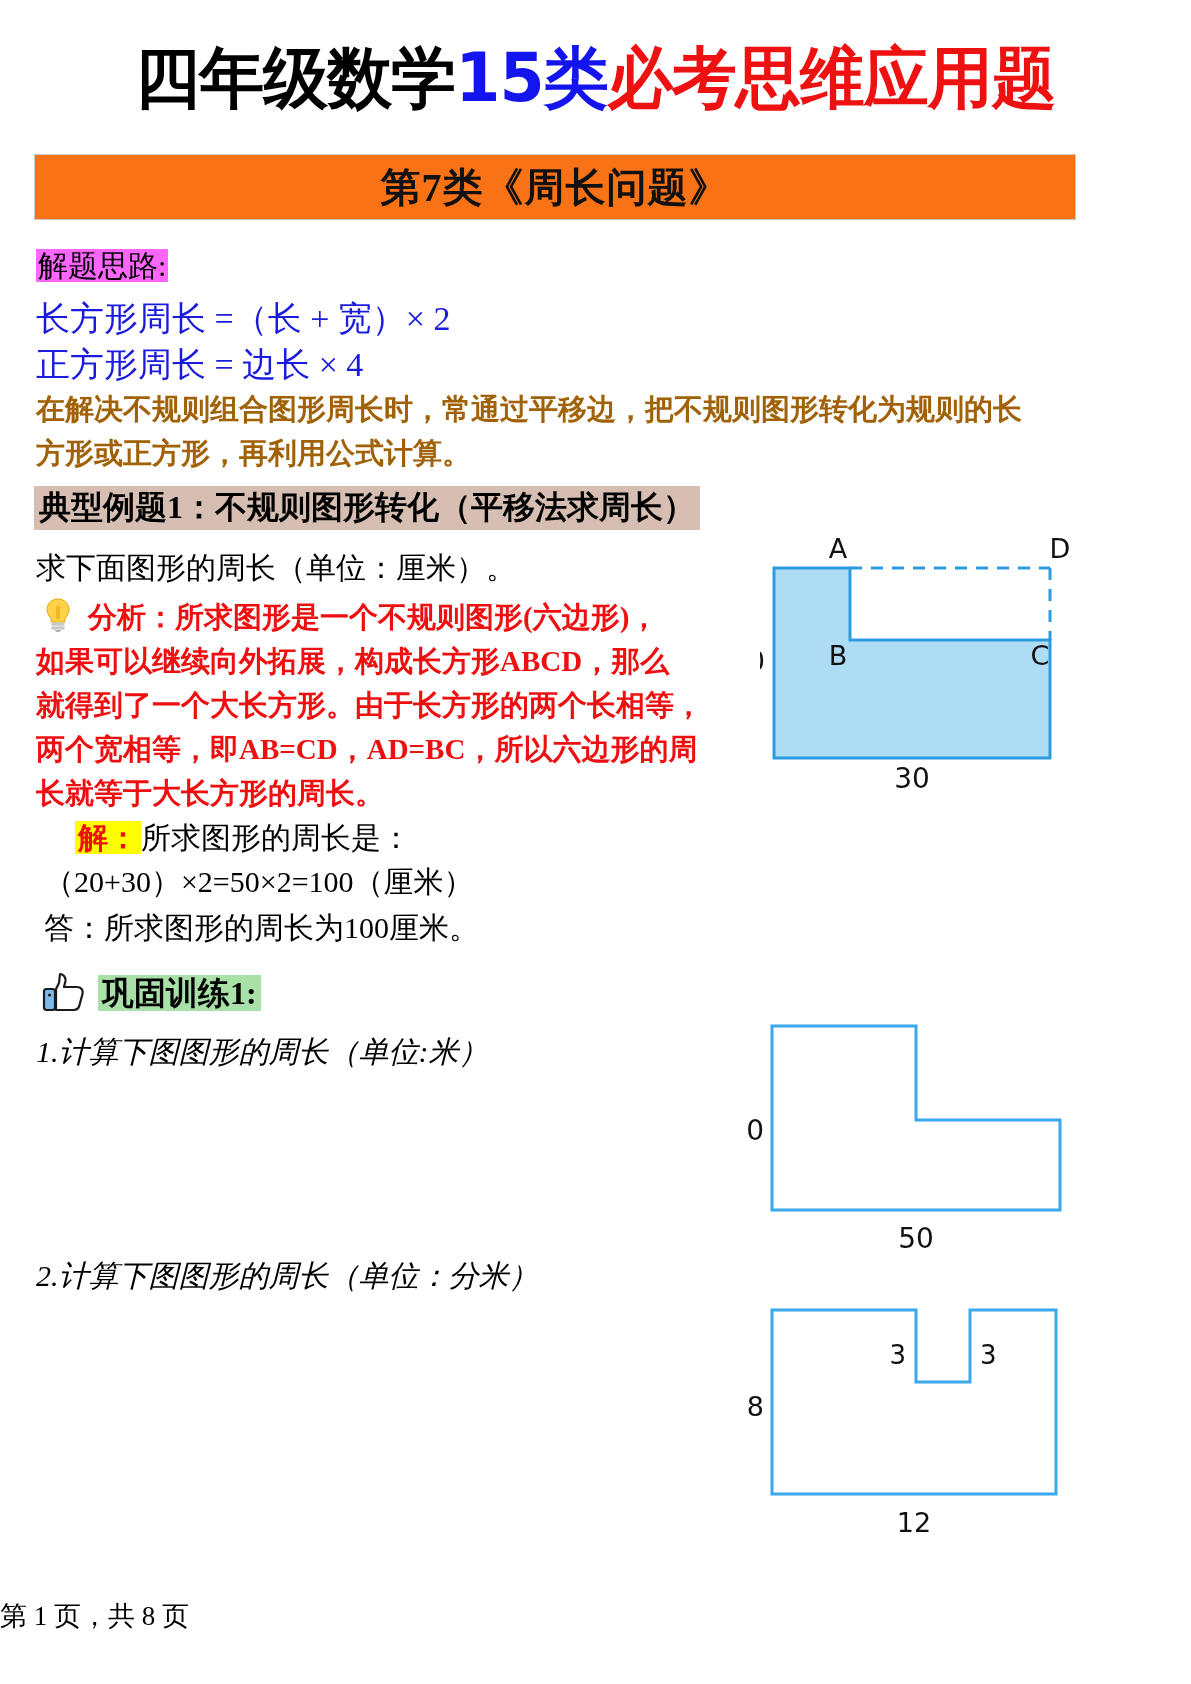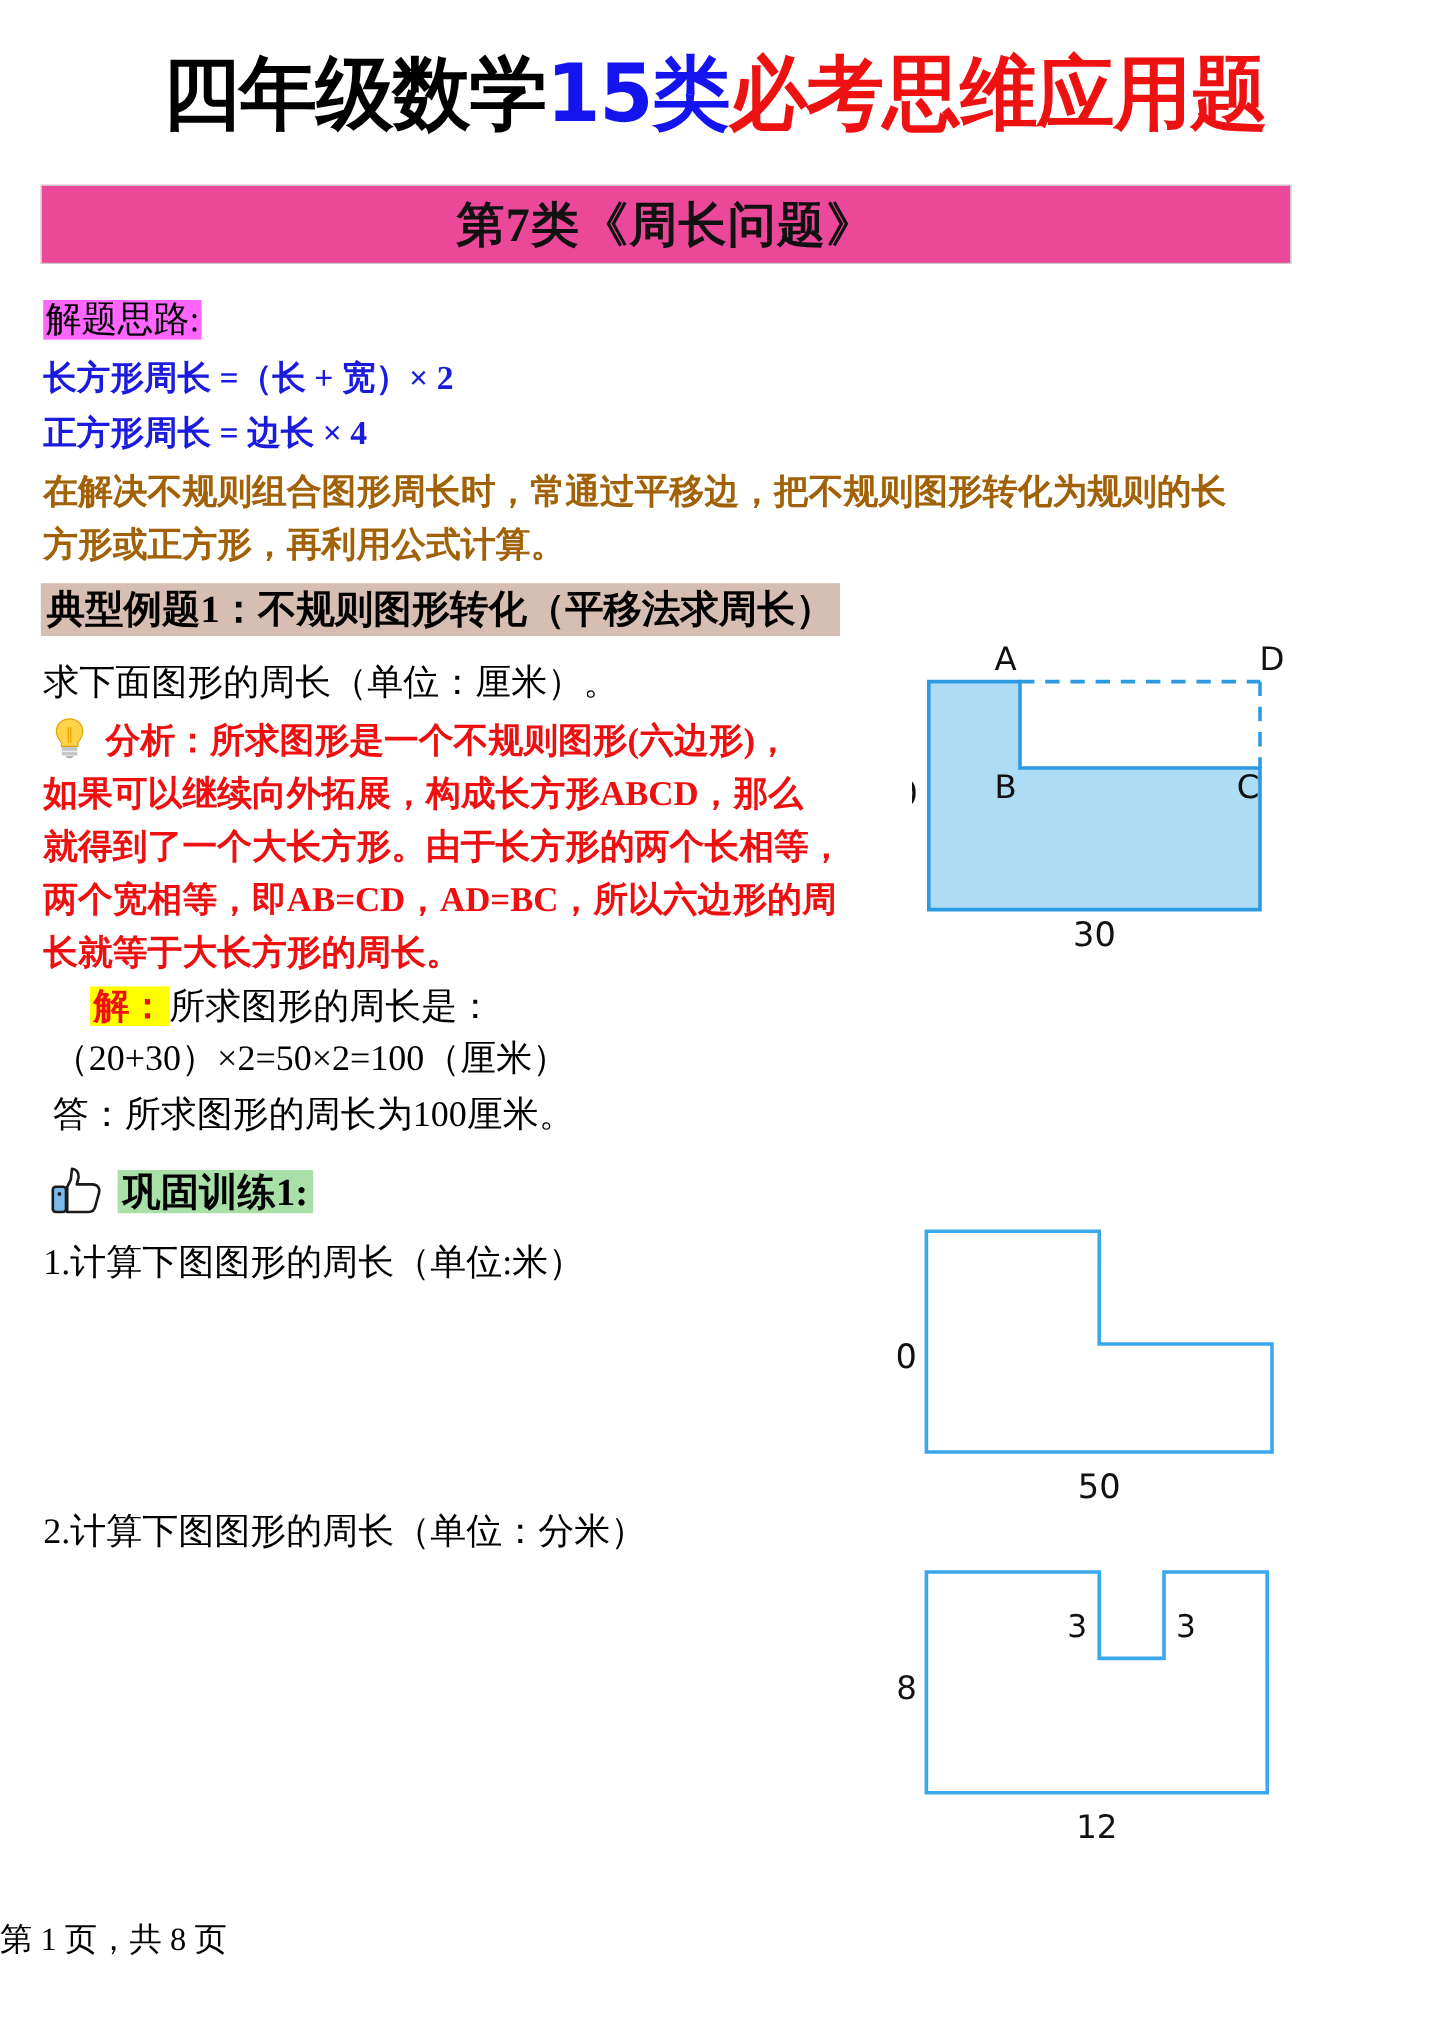--- a/index.html
+++ b/index.html
@@ -40,21 +40,21 @@
   .title .seg-blue  { color: #1414ee; }
   .title .seg-red   { color: #ee1111; }
 
   
   .cat-bar {
     position: absolute;
     left: 34px;
     top: 154px;
     width: 1042px;
     height: 66px;
-    background: #ec4899;
+    background: #f97316;
     border: 1px solid #c8c8c8;
     box-sizing: border-box;
     display: flex;
     align-items: center;
     justify-content: center;
   }
   .cat-bar .cat-text {
     font-family: "Liberation Serif", "DejaVu Serif", serif;
     font-weight: bold;
     font-size: 40px;
@@ -84,22 +84,22 @@
 
   .idea-label {
     left: 36px;
     top: 246px;
     font-weight: normal;
     font-size: 30px;
     color: #000000;
   }
   .formula {
     left: 36px;
-    font-size: 28px;
-    font-weight: bold;
+    font-size: 34px;
+    font-weight: normal;
     color: #1b1bdd;
   }
   .f1 { top: 296px; }
   .f2 { top: 342px; }
   .para-blue {
     left: 36px;
     font-size: 29px;
     font-weight: bold;
     color: #a16207;
     letter-spacing: 0px;
@@ -191,20 +191,21 @@
     top: 972px;
     font-size: 32px;
     font-weight: bold;
     color: #000000;
   }
 
   .prob {
     left: 36px;
     font-size: 30px;
     color: #000000;
+    font-style: italic;
   }
   .prob1 { top: 1032px; }
   .prob2 { top: 1256px; }
 
   
   .fig {
     position: absolute;
   }
   .fig text {
     font-family: "DejaVu Sans", "Liberation Sans", sans-serif;

